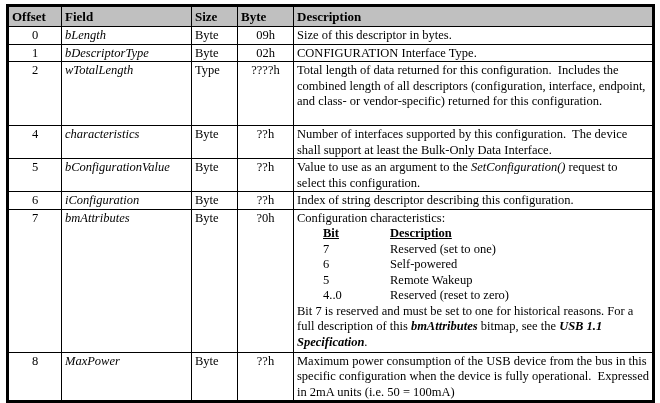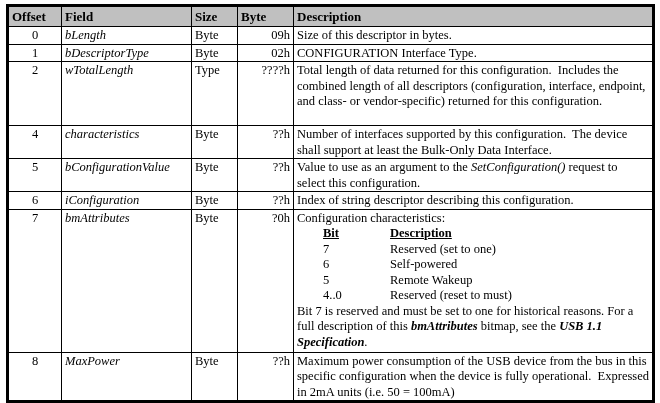--- a/index.html
+++ b/index.html
@@ -42,21 +42,21 @@
     text-align: left;
   }
   col.c-offset { width: 54px; }
   col.c-field  { width: 130px; }
   col.c-size   { width: 46px; }
   col.c-value  { width: 56px; }
   th.th-center { text-align: center; }
   td.cell-offset { text-align: center; }
   td.cell-field  { font-style: italic; }
   td.cell-size   { }
-  td.cell-value  { text-align: right; }
+  td.cell-value  { text-align: center; }
   tr.r-sm  td { height: 13px; }
   tr.r-r2  td { height: 62px; }
   tr.r-r4  td { height: 30px; }
   tr.r-r5  td { height: 29px; }
   tr.r-r6  td { height: 14px; }
   tr.r-r7  td { height: 141px; }
   tr.r-r8  td { height: 42px; }
   .b  { font-weight: normal; }
   .i  { font-style: italic; margin-top: 36px; }
   .bi { font-weight: bold; font-style: italic; }
@@ -150,21 +150,21 @@
           <div class="bit-row">
             <span class="bit-col">6</span>
             <span>Self-powered</span>
           </div>
           <div class="bit-row">
             <span class="bit-col">5</span>
             <span>Remote Wakeup</span>
           </div>
           <div class="bit-row">
             <span class="bit-col">4..0</span>
-            <span>Reserved (reset to must)</span>
+            <span>Reserved (reset to zero)</span>
           </div>
           <div><span class="b">Bit</span><span> 7 is reserved and must be set to one for historical reasons. </span><span class="b">For a full description of this </span><span class="bi">bmAttributes</span><span class="b"> bitmap, see the </span><span class="bi">USB 1.1 Specification</span><span>.</span></div>
         </td>
       </tr>
       <tr class="r-r8">
         <td class="cell-offset">8</td>
         <td class="cell-field">MaxPower</td>
         <td class="cell-size">Byte</td>
         <td class="cell-value">??h</td>
         <td>Maximum power consumption of the USB device from the bus in this specific configuration when the device is fully operational.&nbsp; Expressed in 2mA units (i.e. 50 = 100mA)</td>

